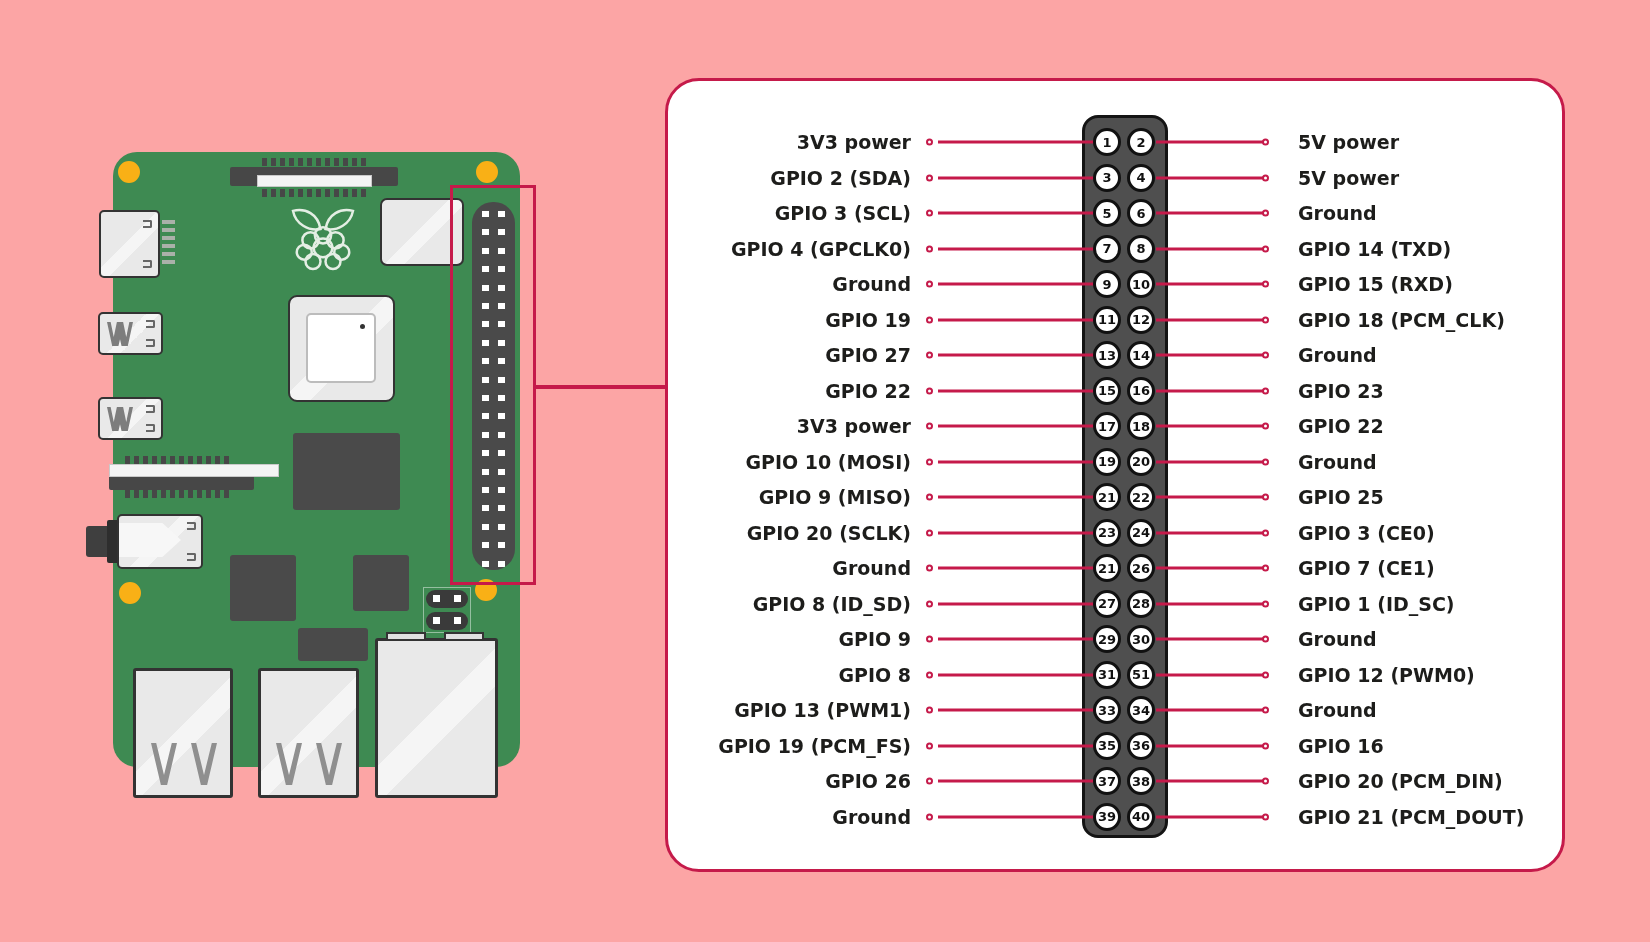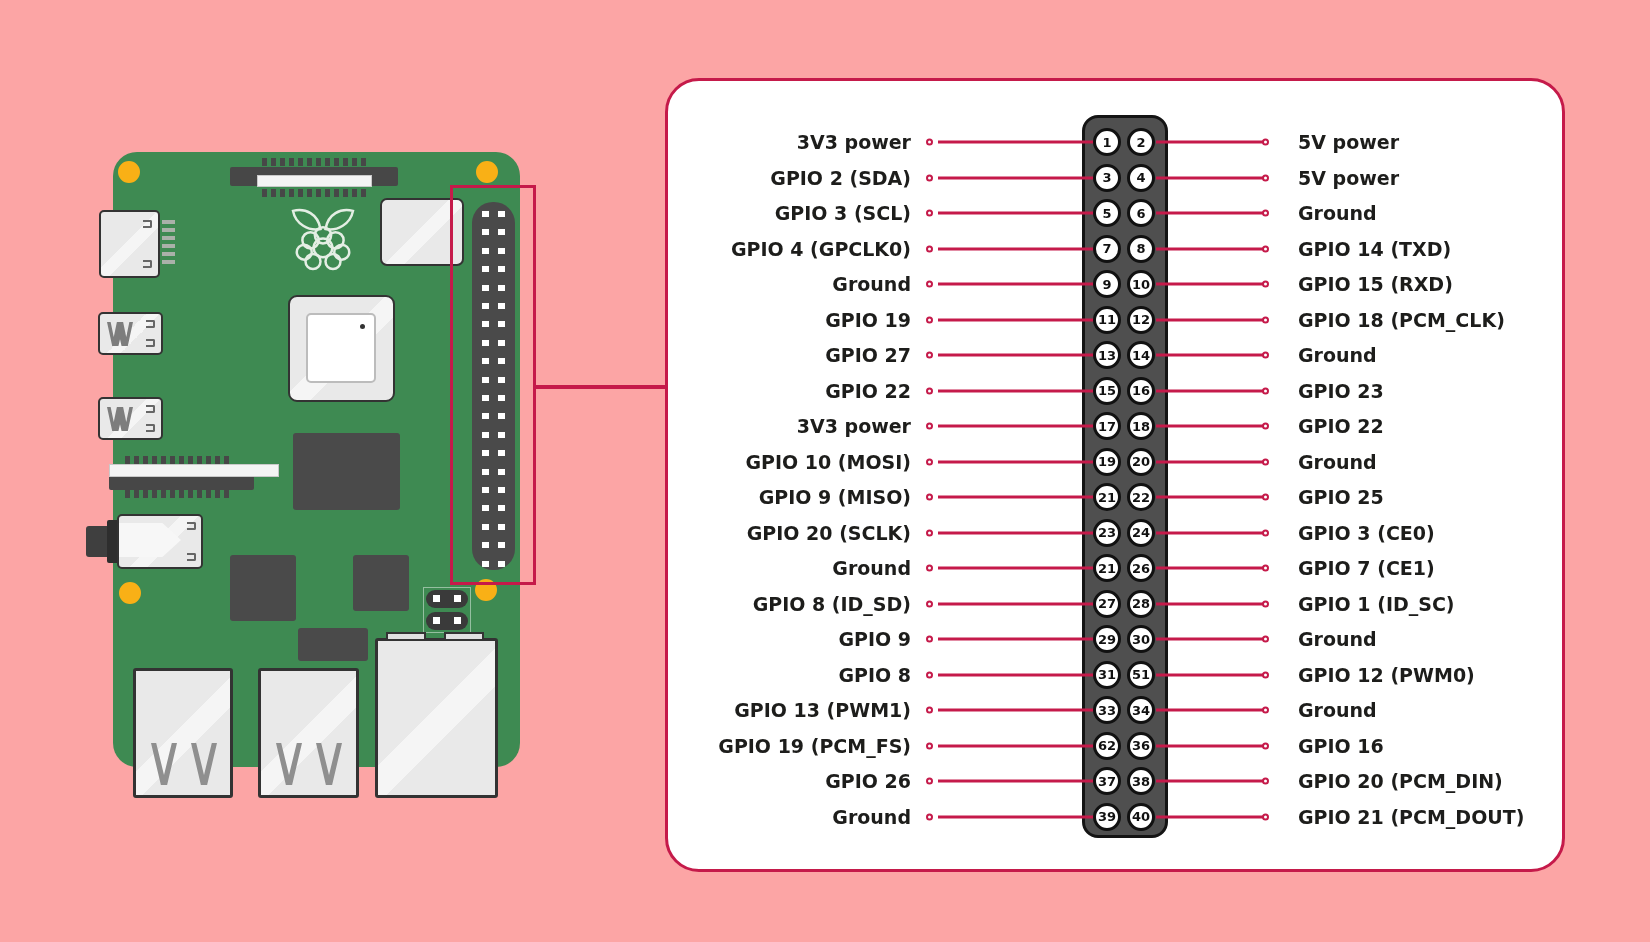--- a/index.html
+++ b/index.html
@@ -371,21 +371,21 @@
           <span class="pin-circle p1">33</span>
           <span class="pin-circle p2">34</span>
           <span class="wire r"></span>
           <span class="endpoint r"></span>
           <div class="lbl right">Ground</div>
         </div>
         <div class="pin-row" style="top: 664.5px;">
           <div class="lbl left">GPIO 19 (PCM_FS)</div>
           <span class="endpoint l"></span>
           <span class="wire l"></span>
-          <span class="pin-circle p1">62</span>
+          <span class="pin-circle p1">35</span>
           <span class="pin-circle p2">36</span>
           <span class="wire r"></span>
           <span class="endpoint r"></span>
           <div class="lbl right">GPIO 16</div>
         </div>
         <div class="pin-row" style="top: 700px;">
           <div class="lbl left">GPIO 26</div>
           <span class="endpoint l"></span>
           <span class="wire l"></span>
           <span class="pin-circle p1">37</span>

